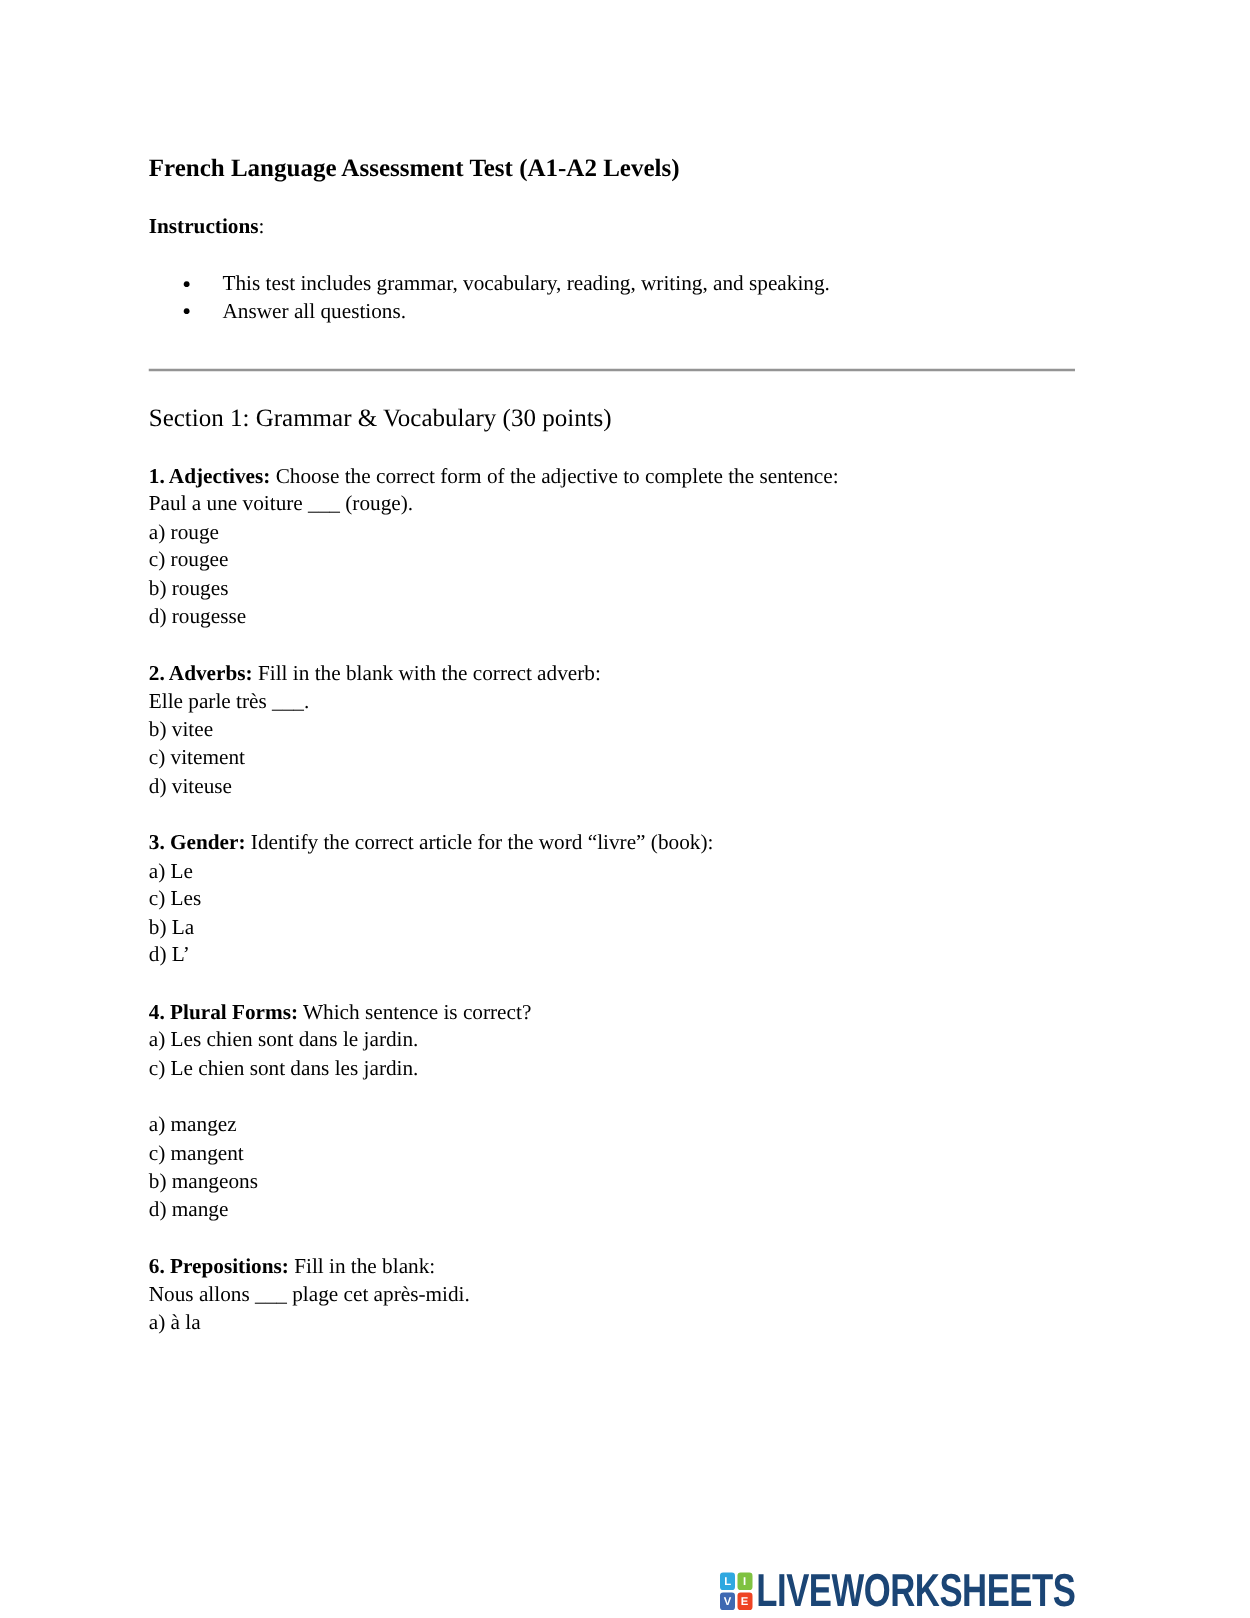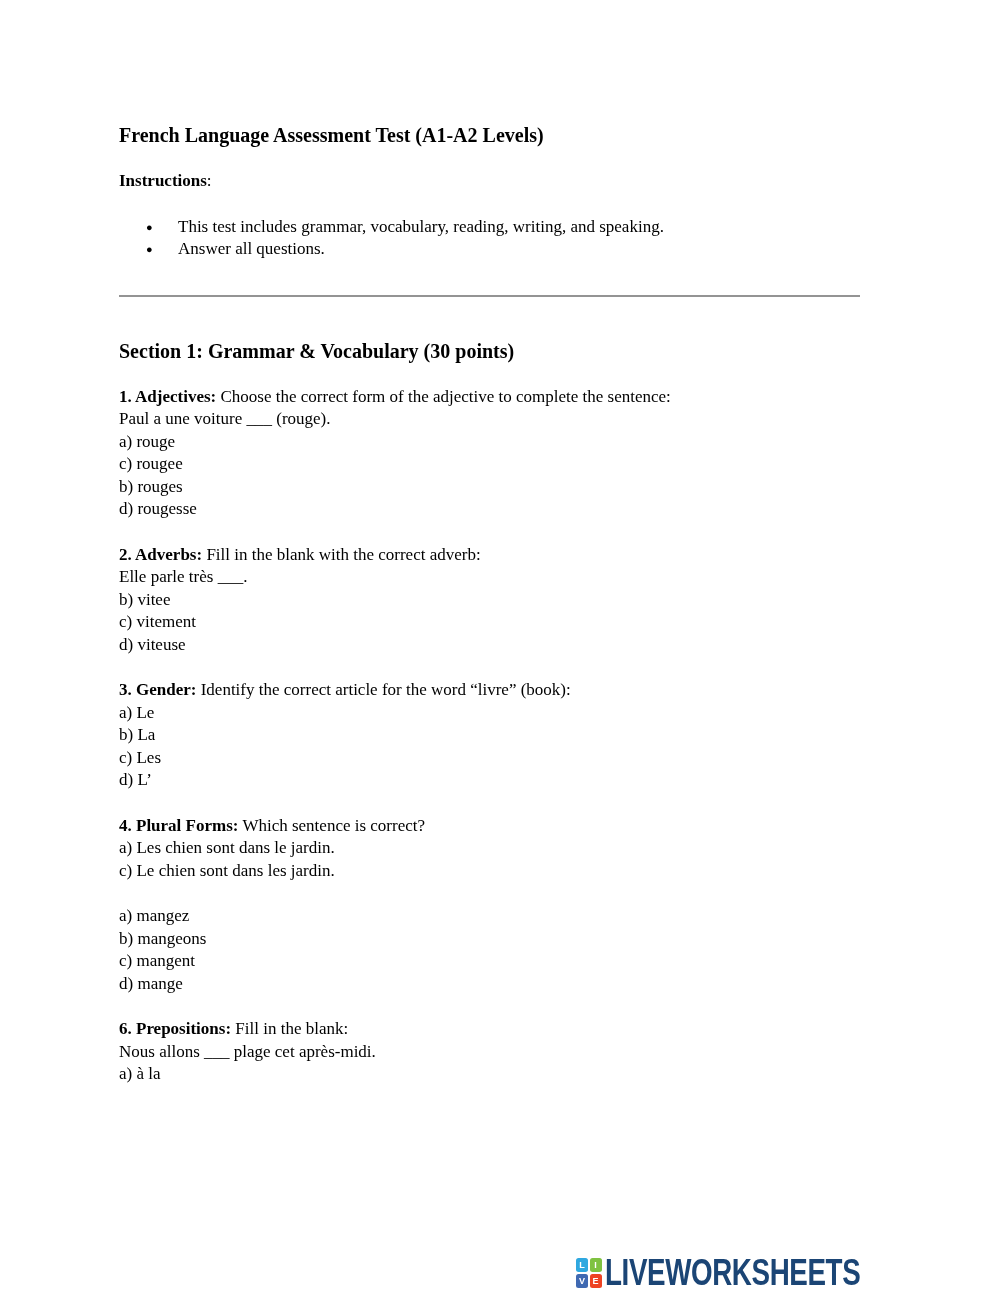--- a/index.html
+++ b/index.html
@@ -36,24 +36,24 @@
     font-size: 11px;
     flex: 0 0 59px;
   }
   .divider {
     margin-top: 34px;
     height: 2px;
     background: #949494;
     border: none;
   }
   .section-title {
-    margin-top: 41px;
+    margin-top: 25px;
     font-size: 20px;
     line-height: 26px;
-    font-weight: bold;
+    font-weight: normal;
   }
   .qblock {
     margin-top: 23px;
     font-size: 17px;
     line-height: 22.5px;
   }
   .qblock.first { margin-top: 22px; }
   .q-lead { font-weight: bold; }
   .q-italic { font-style: italic; }
   .logo {
@@ -130,35 +130,35 @@
       <div><span class="q-lead">2. Adverbs:</span><span> Fill in the blank with the correct adverb:</span></div>
       <div>Elle parle très ___.</div>
       <div>b) vitee</div>
       <div>c) vitement</div>
       <div>d) viteuse</div>
     </div>
 
     <div class="qblock">
       <div><span class="q-lead">3. Gender:</span><span> Identify the correct article for the word “livre” (book):</span></div>
       <div>a) Le</div>
+      <div>c) Les</div>
       <div>b) La</div>
-      <div>c) Les</div>
       <div>d) L’</div>
     </div>
 
     <div class="qblock">
       <div><span class="q-lead">4. Plural Forms:</span><span> Which sentence is correct?</span></div>
       <div>a) Les chien sont dans le jardin.</div>
       <div>c) Le chien sont dans les jardin.</div>
     </div>
 
     <div class="qblock">
       <div>a) mangez</div>
+      <div>c) mangent</div>
       <div>b) mangeons</div>
-      <div>c) mangent</div>
       <div>d) mange</div>
     </div>
 
     <div class="qblock">
       <div><span class="q-lead">6. Prepositions:</span><span> Fill in the blank:</span></div>
       <div>Nous allons ___ plage cet après-midi.</div>
       <div>a) à la</div>
     </div>
 
   </div>

